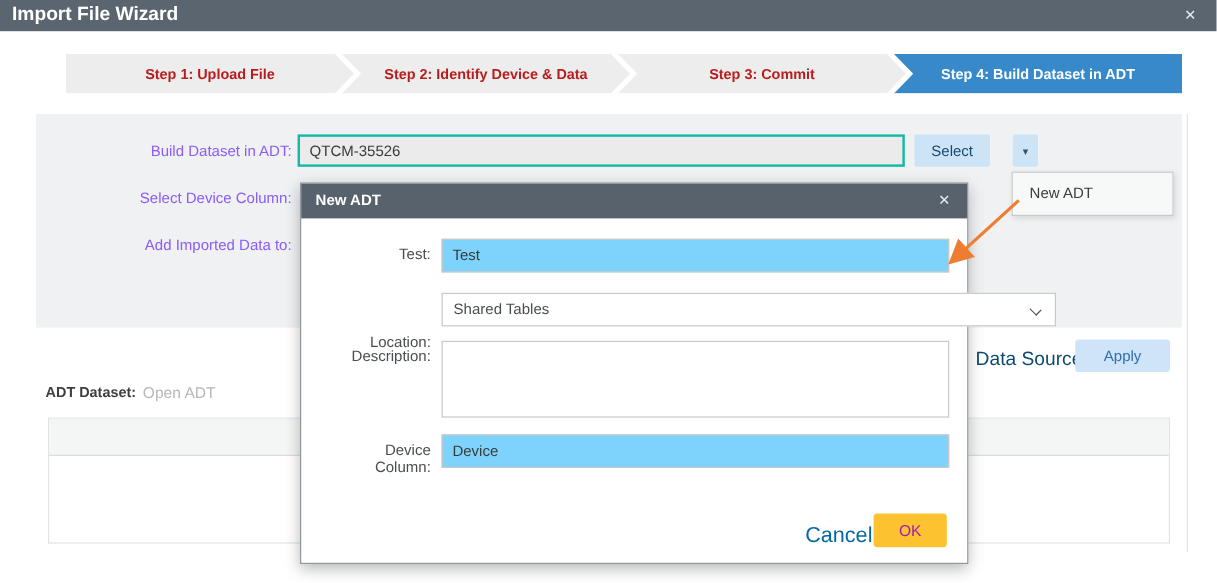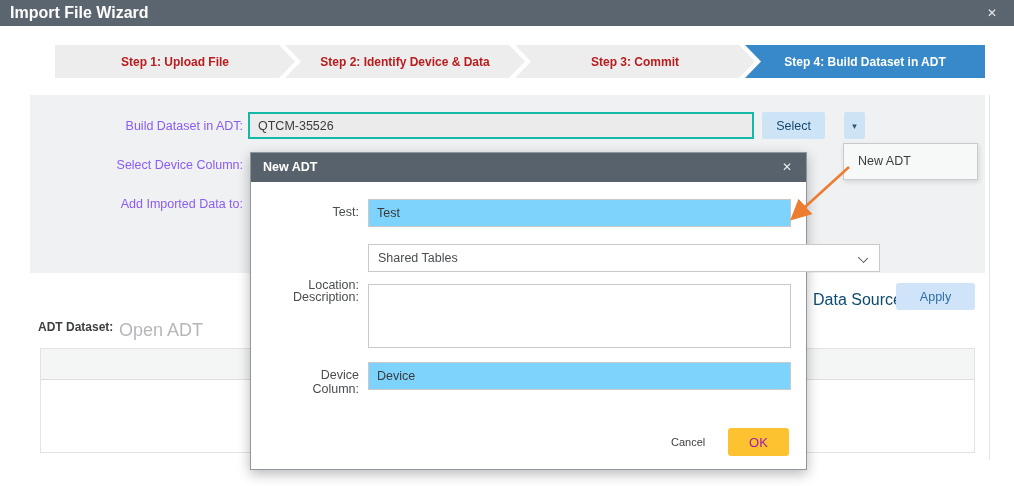--- a/index.html
+++ b/index.html
@@ -29,21 +29,21 @@
   .select-btn { position:absolute; left:762px; top:112px; width:63px; height:27px; background:#cde4f7;
                 border:none; color:#17486e; font-size:12.5px; font-family:"Liberation Sans",sans-serif; cursor:pointer; border-radius:2px; }
   .caret-btn  { position:absolute; left:844px; top:112px; width:21px; height:27px; background:#cde4f7;
                 border:none; color:#33536d; font-size:9px; cursor:pointer; border-radius:2px; }
 
   .data-source-label { position:absolute; left:813px; top:291px; font-size:16px; color:#0c4a6e; }
   .apply-btn { position:absolute; left:896px; top:283px; width:79px; height:27px; background:#cfe4f8; border:none;
                border-radius:3px; color:#2f6fa7; font-size:12.5px; font-family:"Liberation Sans",sans-serif; cursor:pointer; }
 
   .adt-preview-label { position:absolute; left:38px; top:320px; font-size:12px; font-weight:700; color:#3c3e40; }
-  .open-adt-link { position:absolute; left:119px; top:320px; font-size:18px; color:#b5b7b9; }
+  .open-adt-link { position:absolute; left:119px; top:320px; font-size:13px; color:#b5b7b9; }
 
   .preview-table { position:absolute; left:40px; top:348px; width:935px; height:105px; background:#ffffff; border:1px solid #e2e3e4; }
   .preview-table .thead { height:31px; background:#f4f5f5; border-bottom:1px solid #dcdddf; }
 
   .right-divider { position:absolute; left:989px; top:95px; width:1px; height:365px; background:#e3e4e5; }
 
   
   .dropdown { position:absolute; left:843px; top:143px; width:135px; height:37px; background:#f7f8f8;
               border:1px solid #c9cacb; box-shadow:1px 2px 5px rgba(0,0,0,.12); z-index:5; }
   .dropdown .item { display:block; line-height:35px; padding-left:14px; font-size:12.5px; color:#3a3c3e; cursor:pointer; }
@@ -56,21 +56,21 @@
   .modal-header .mclose { position:absolute; right:10px; top:0; width:18px; height:29px; line-height:29px; text-align:center; color:#e9ebec; font-size:12px; cursor:pointer; }
   .mlabel { position:absolute; left:20px; width:88px; text-align:right; font-size:12.5px; color:#4a4d50; }
   .minput { position:absolute; left:117px; width:423px; height:28px; border:1px solid #c9c9c9; background:#7dd3fc;
             font-family:"Liberation Sans",sans-serif; font-size:12.5px; color:#3b3b3b; padding:0 8px; }
   .mselect { position:absolute; left:117px; top:91px; width:512px; height:28px; border:1px solid #c9c9c9; background:#fff; cursor:pointer; }
   .mselect .sel-text { position:absolute; left:9px; top:0; line-height:26px; font-size:12.5px; color:#4a4d50; }
   .chevron { position:absolute; right:12px; top:9px; width:8px; height:8px; border-right:1.5px solid #4a4d50;
              border-bottom:1.5px solid #4a4d50; transform:rotate(45deg) scale(1,0.8); }
   .mtextarea { position:absolute; left:117px; top:131px; width:423px; height:64px; border:1px solid #c9c9c9;
                resize:none; font-family:"Liberation Sans",sans-serif; font-size:12.5px; color:#3b3b3b; padding:4px 8px; }
-  .cancel-link { position:absolute; left:420px; top:283px; font-size:11px; color:#404040; cursor:pointer; background:none; border:none; font-family:"Liberation Sans",sans-serif; }
+  .cancel-link { position:absolute; left:420px; top:283px; font-size:18px; color:#0369a1; cursor:pointer; background:none; border:none; font-family:"Liberation Sans",sans-serif; }
   .ok-btn { position:absolute; left:477px; top:275px; width:61px; height:28px; background:#fcc230; border:none;
             border-radius:3px; font-size:13px; color:#a21caf; font-family:"Liberation Sans",sans-serif; cursor:pointer; }
 
   .annotation-arrow { position:absolute; left:778px; top:158px; width:84px; height:72px; z-index:20; pointer-events:none; }
 </style>
 </head>
 <body>
 
 <div id="screen">
 

